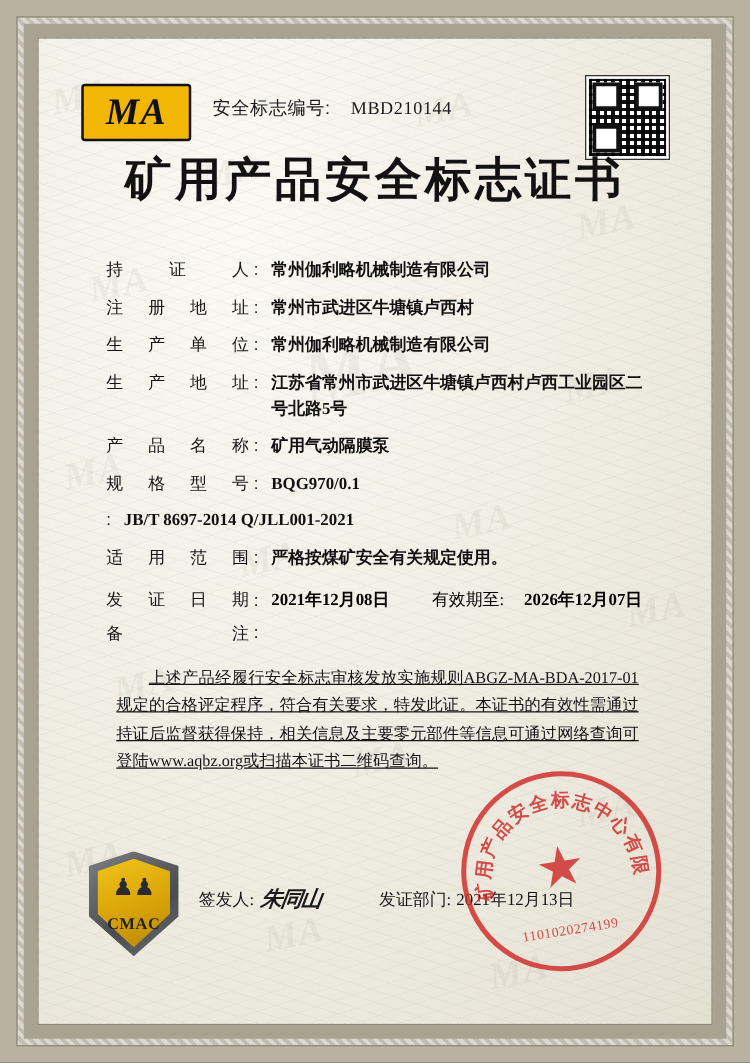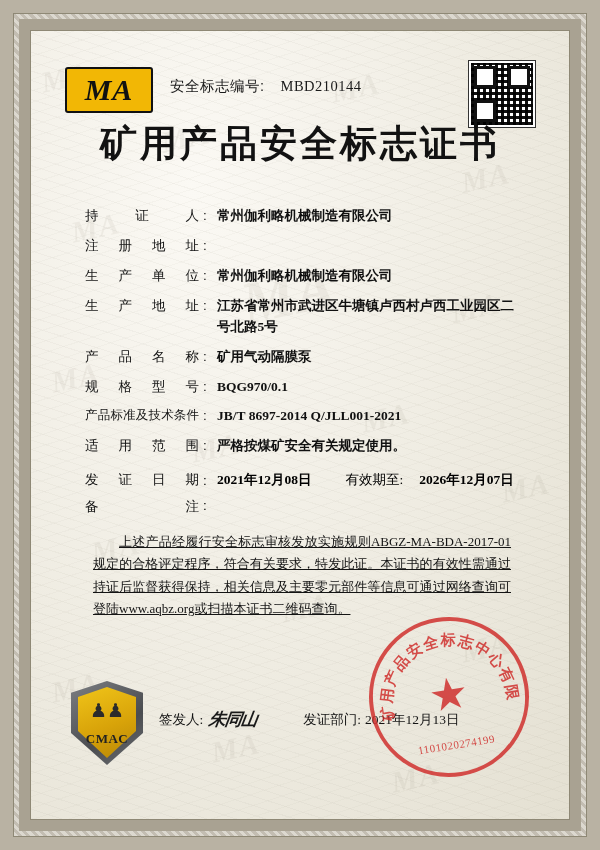--- a/index.html
+++ b/index.html
@@ -393,20 +393,21 @@
 
     <div class="fields">
       <div class="row">
         <div class="label">持证人</div>
         <div class="colon">:</div>
         <div class="value">常州伽利略机械制造有限公司</div>
       </div>
       <div class="row">
         <div class="label">注册地址</div>
         <div class="colon">:</div>
+        <div class="value">常州市武进区牛塘镇卢西村</div>
       </div>
       <div class="row">
         <div class="label">生产单位</div>
         <div class="colon">:</div>
         <div class="value">常州伽利略机械制造有限公司</div>
       </div>
       <div class="row">
         <div class="label">生产地址</div>
         <div class="colon">:</div>
         <div class="value">江苏省常州市武进区牛塘镇卢西村卢西工业园区二号北路5号</div>
@@ -415,21 +416,20 @@
         <div class="label">产品名称</div>
         <div class="colon">:</div>
         <div class="value">矿用气动隔膜泵</div>
       </div>
       <div class="row">
         <div class="label">规格型号</div>
         <div class="colon">:</div>
         <div class="value">BQG970/0.1</div>
       </div>
       <div class="row">
-        <div class="label" style="font-size:12.5px;">产品标准及技术条件</div>
         <div class="colon">:</div>
         <div class="value">JB/T 8697-2014   Q/JLL001-2021</div>
       </div>
       <div class="row">
         <div class="label">适用范围</div>
         <div class="colon">:</div>
         <div class="value">严格按煤矿安全有关规定使用。</div>
       </div>
 
       <div class="row-date">

